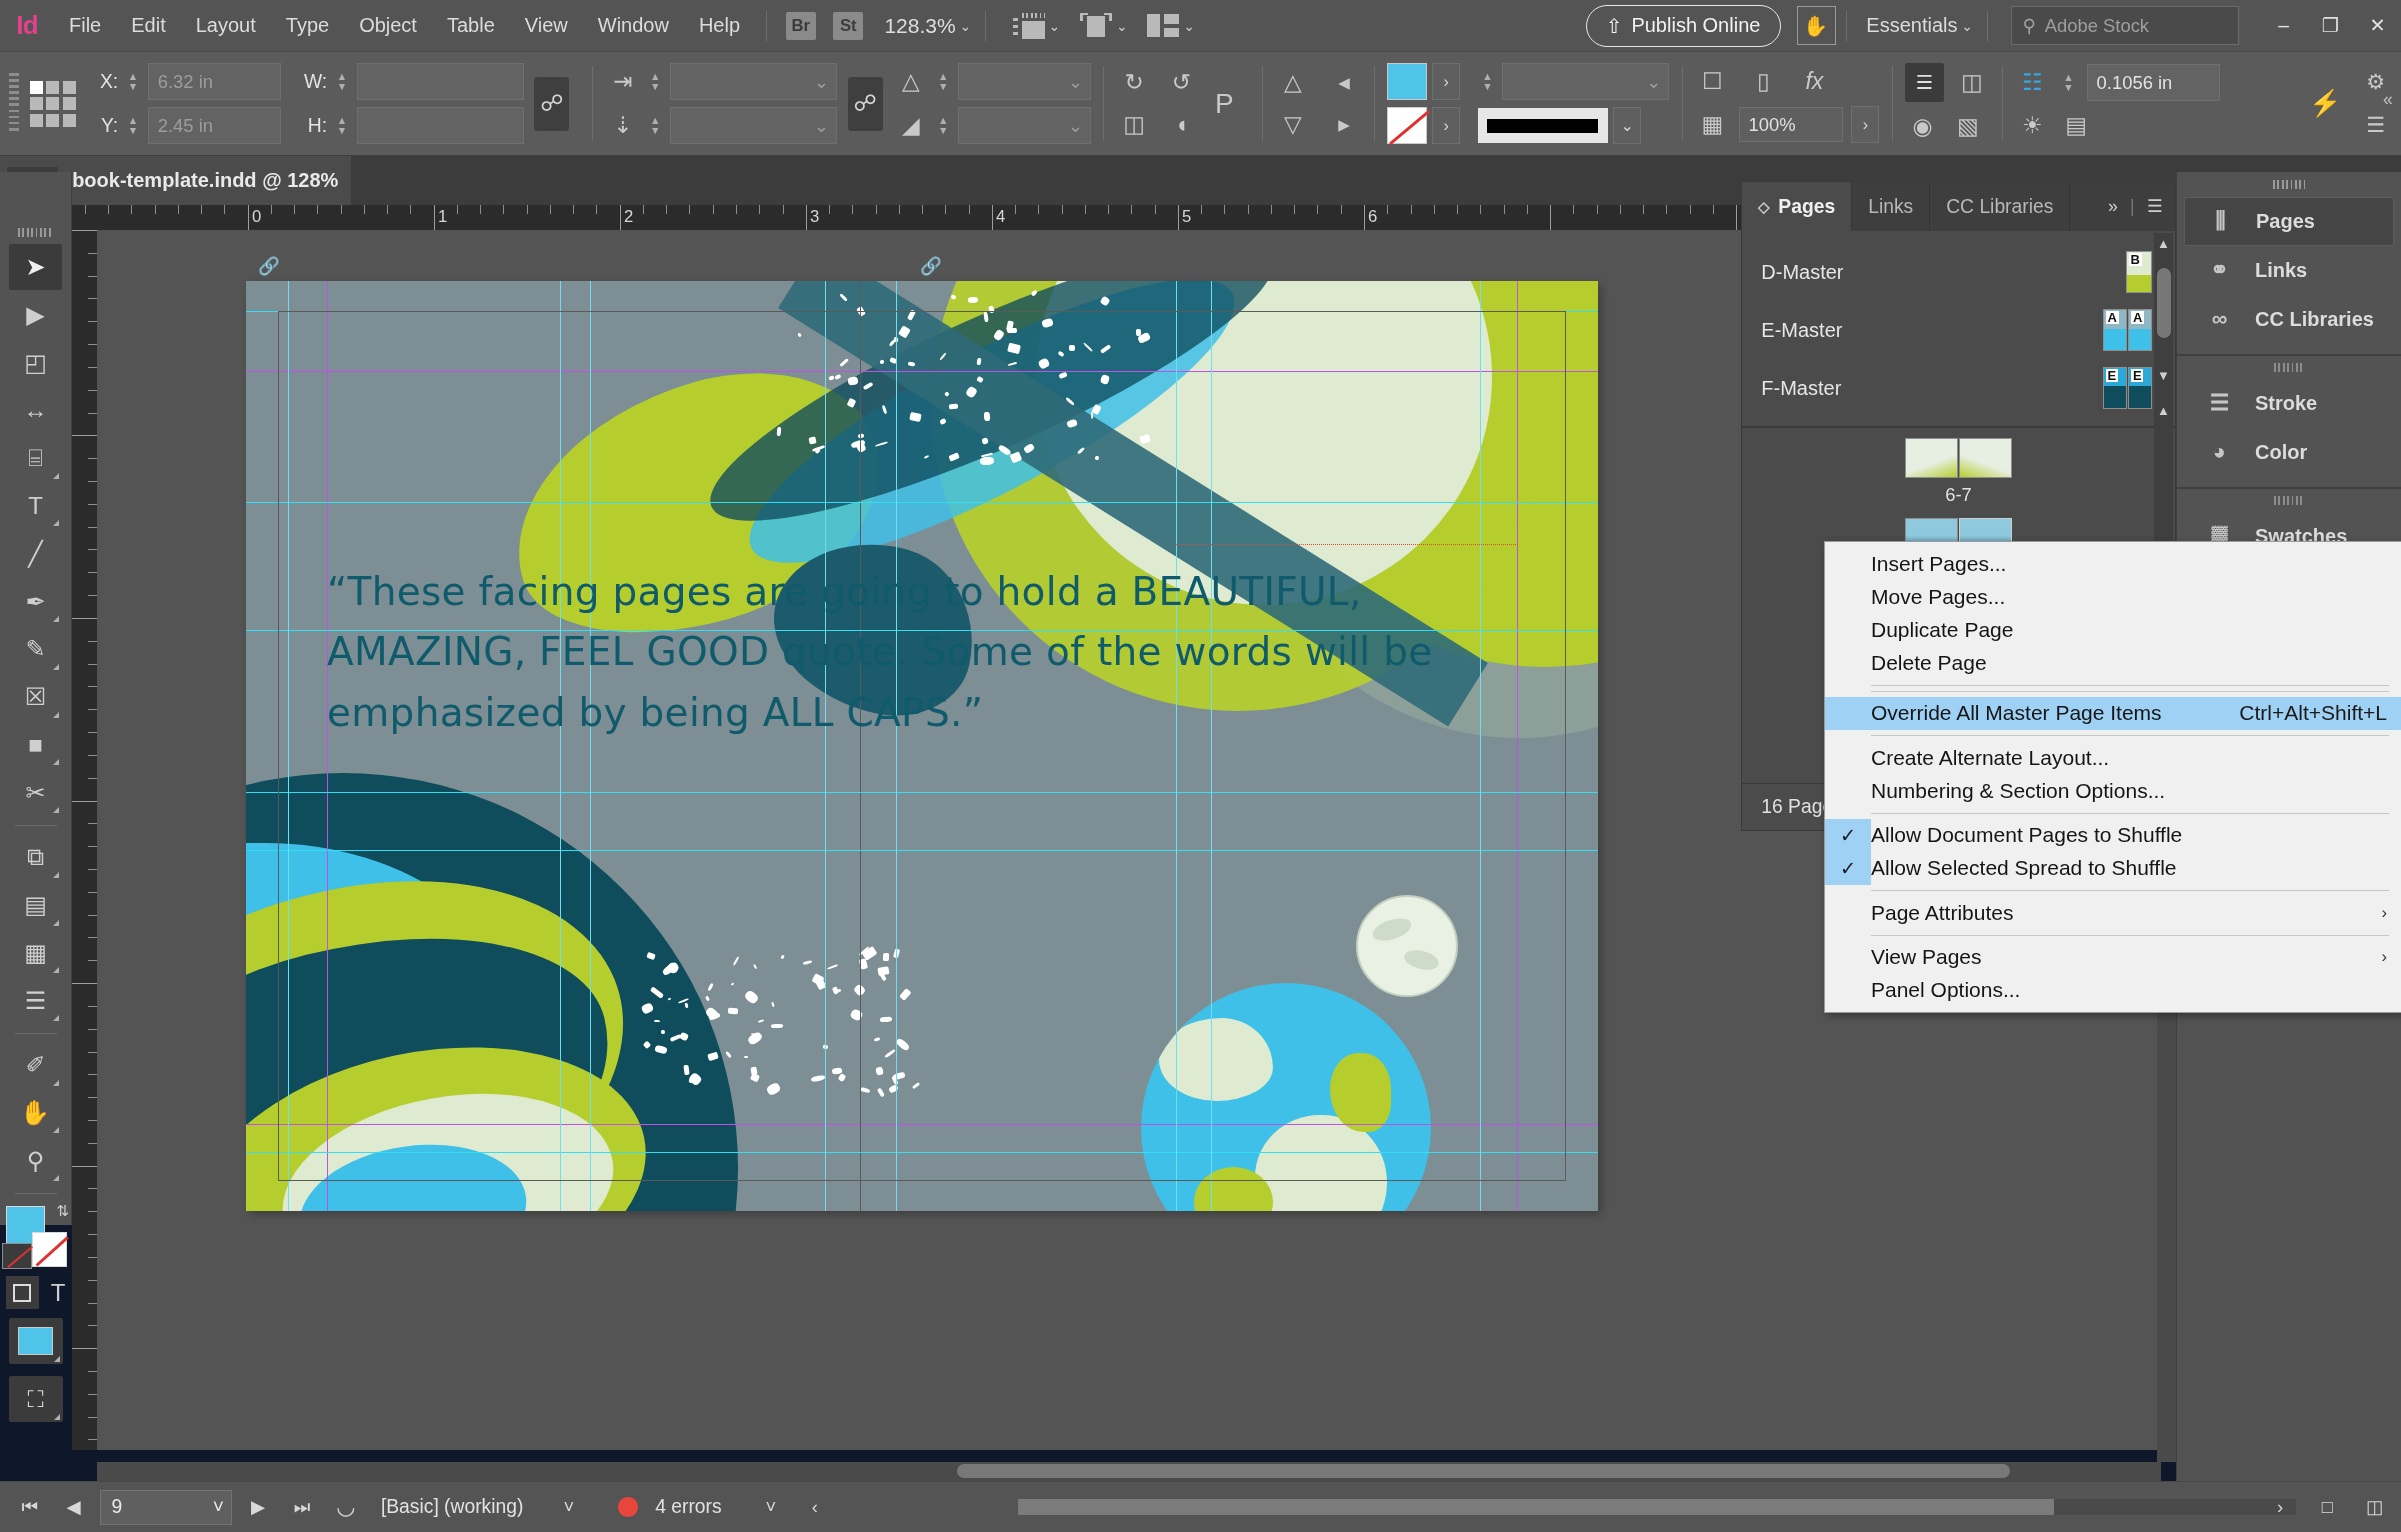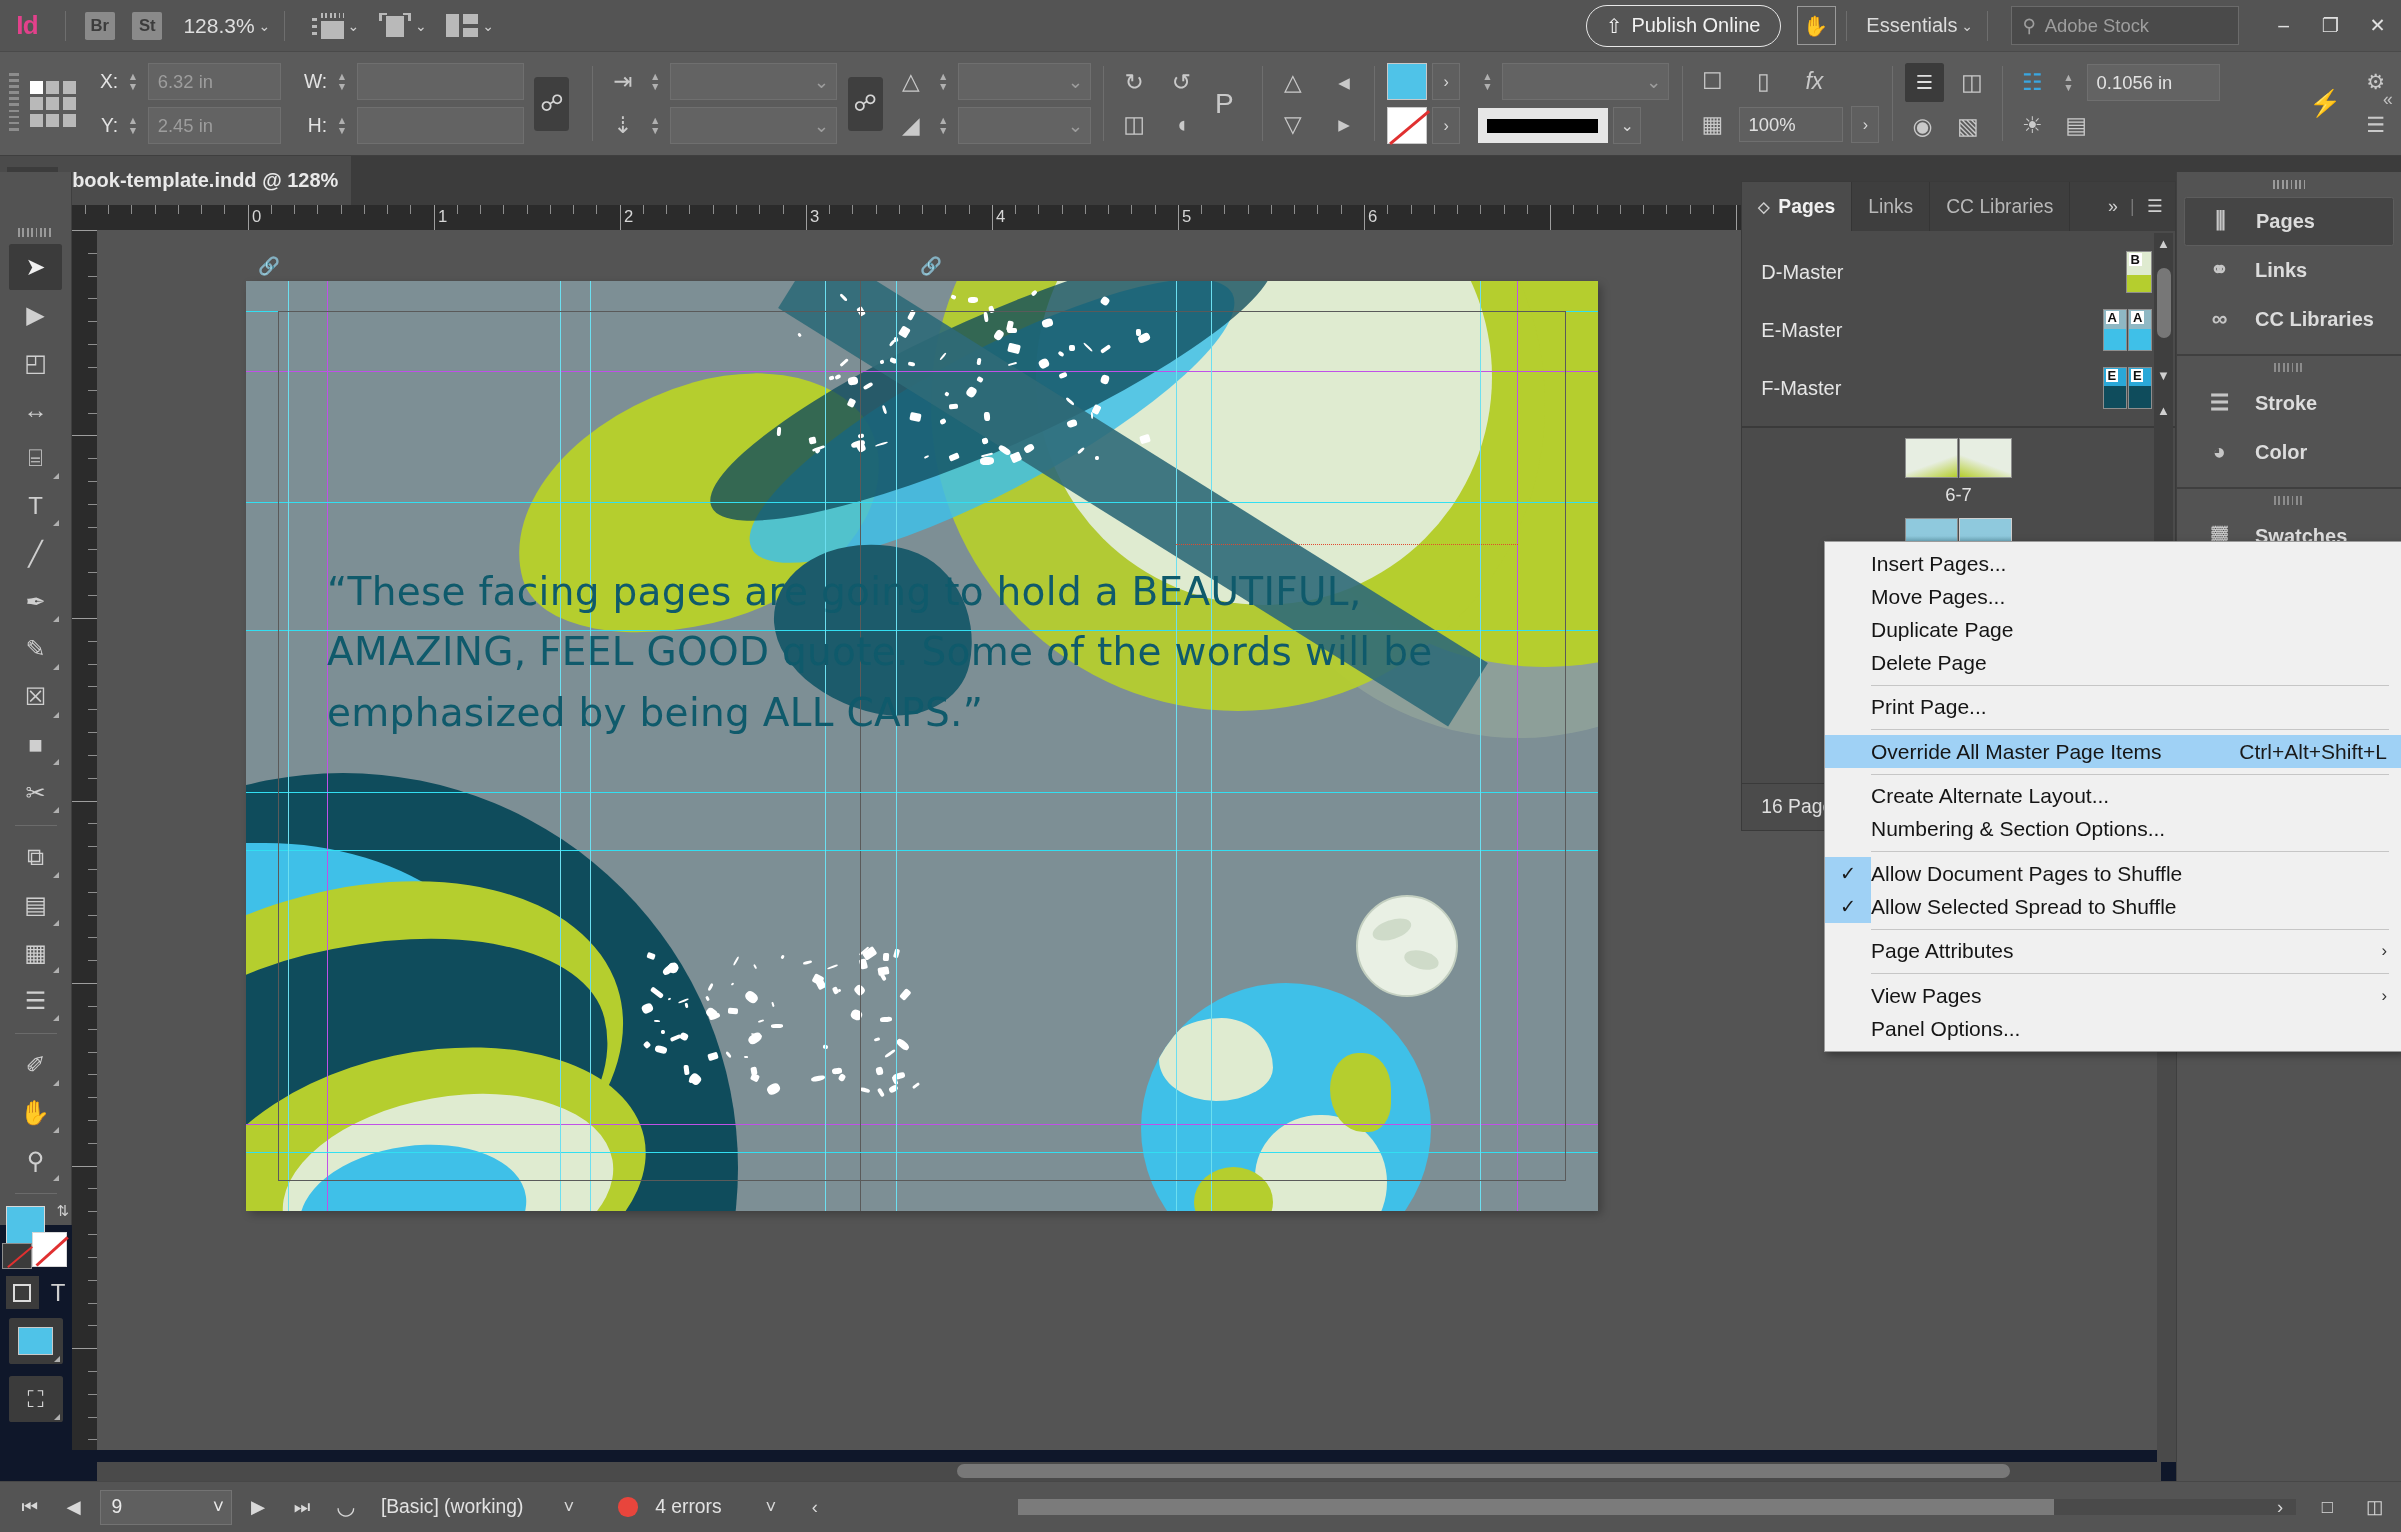--- a/index.html
+++ b/index.html
@@ -382,20 +382,31 @@
   .vscroll{ position:absolute; right:225px; top:230px; width:19.3px; bottom:70px; background:#4a4a4a; }
   .vscroll .th{ position:absolute; left:2.6px; top:0; width:14px; height:105px; background:#787878; border-radius:7px;}
 </style>
 </head>
 <body>
 
 <div class="app">
 
   <div class="menubar">
     <div class="idlogo">Id</div>
+    <div id="menu-items" style="display:flex;">
+        <div class="menu-item">File</div>
+        <div class="menu-item">Edit</div>
+        <div class="menu-item">Layout</div>
+        <div class="menu-item">Type</div>
+        <div class="menu-item">Object</div>
+        <div class="menu-item">Table</div>
+        <div class="menu-item">View</div>
+        <div class="menu-item">Window</div>
+        <div class="menu-item">Help</div>
+      </div>
     <div class="mb-sep"></div>
     <div class="sq-btn">Br</div>
     <div class="sq-btn">St</div>
     <div class="zoomval">128.3%</div>
     <div class="chev">⌄</div>
 
     <div class="mb-sep"></div>
     <div class="viewicon">
       <span class="blk" style="left:0;top:5.3px;width:5.3px;height:3.5px;"></span>
       <span class="blk" style="left:0;top:12.3px;width:5.3px;height:3.5px;"></span>
@@ -1198,24 +1209,20 @@
       </div>
       <div class="ctxrow">
         <span class="ctxcheckcol"></span>
         <span class="ctxlabel">Duplicate Page</span>
       </div>
       <div class="ctxrow">
         <span class="ctxcheckcol"></span>
         <span class="ctxlabel">Delete Page</span>
       </div>
       <div class="ctxsep"></div>
-      <div class="ctxrow">
-        <span class="ctxcheckcol"></span>
-        <span class="ctxlabel">Print Page...</span>
-      </div>
       <div class="ctxsep"></div>
       <div class="ctxrow sel">
         <span class="ctxcheckcol"></span>
         <span class="ctxlabel">Override All Master Page Items</span>
         <span class="ctxaccel">Ctrl+Alt+Shift+L</span>
       </div>
       <div class="ctxsep"></div>
       <div class="ctxrow">
         <span class="ctxcheckcol"></span>
         <span class="ctxlabel">Create Alternate Layout...</span>

